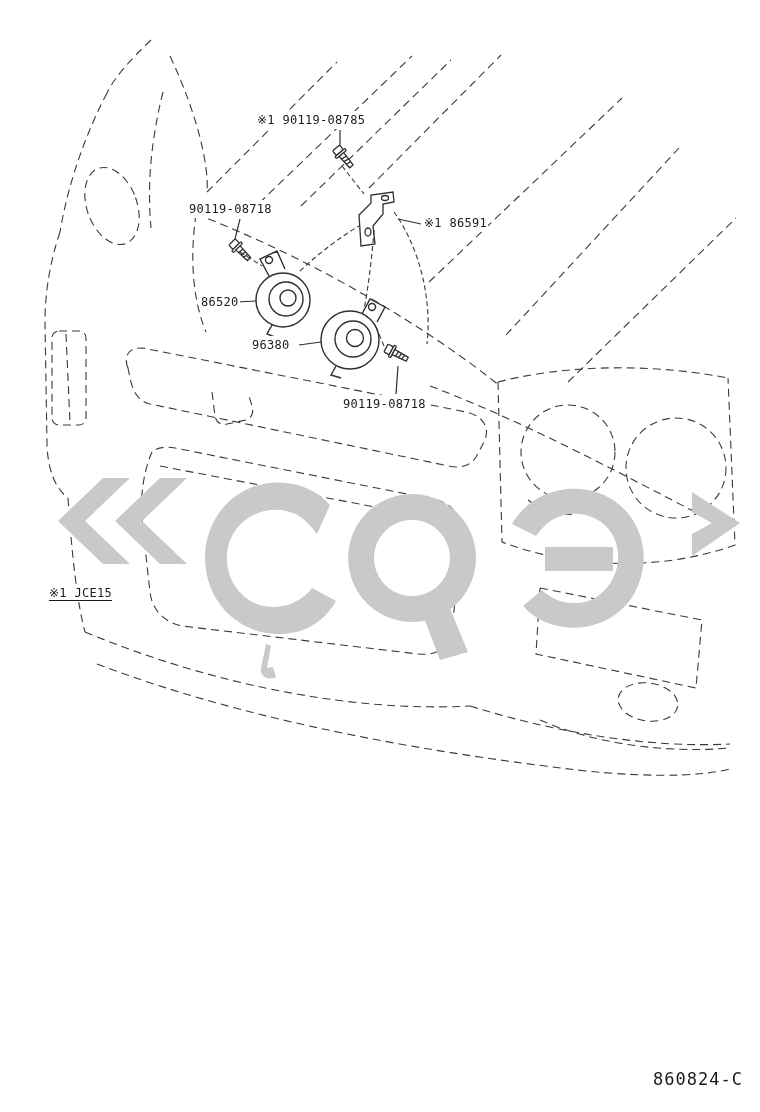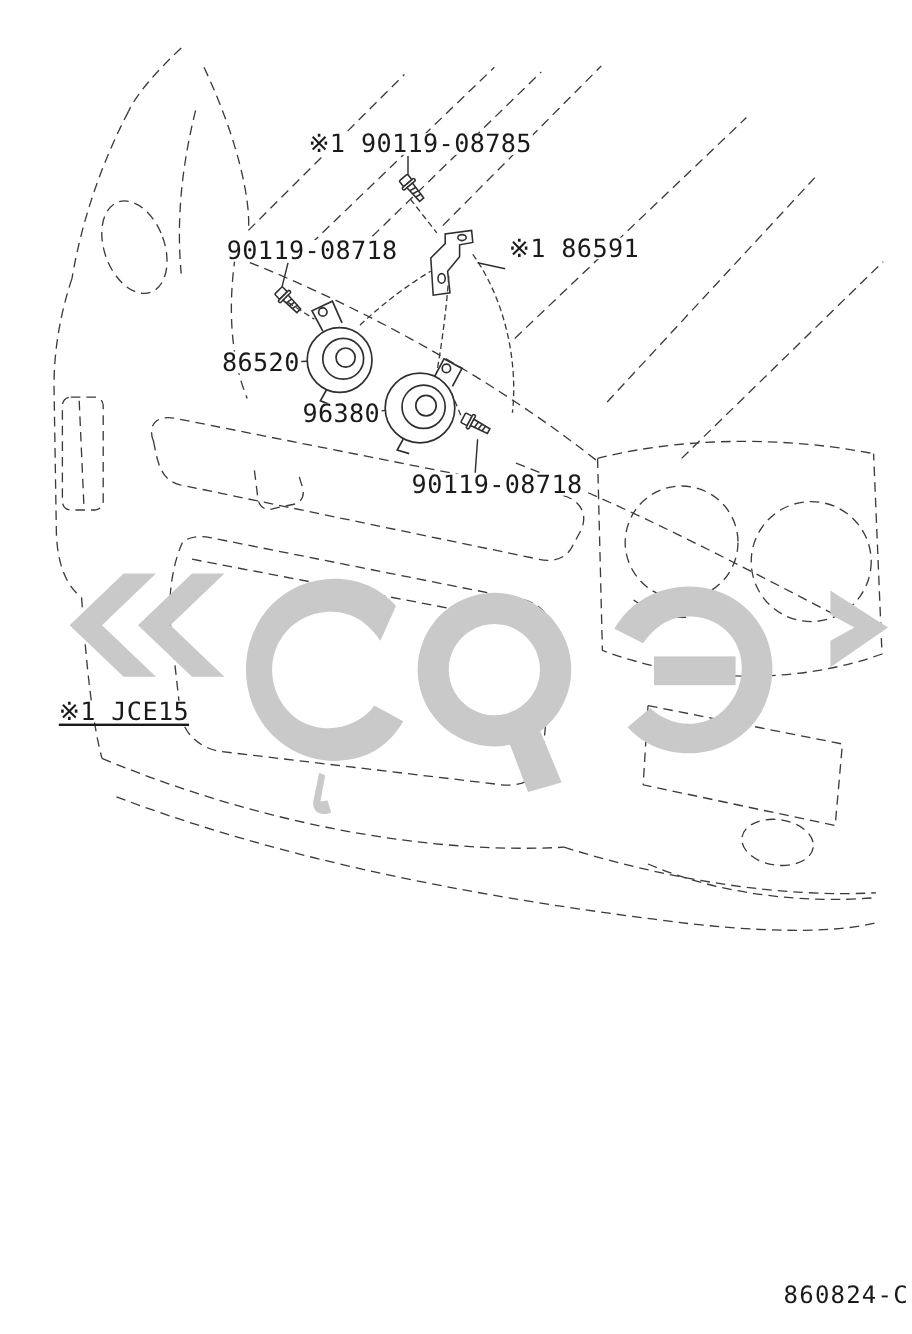--- a/index.html
+++ b/index.html
@@ -7,35 +7,35 @@
   body { font-family:"DejaVu Sans Mono","DejaVu Sans",monospace; }
   .stage {
     position:relative;
     width:760px; height:1112px;
     background:#ffffff;
     overflow:hidden;
   }
   .stage svg { position:absolute; left:0; top:0; }
   .lbl {
     position:absolute;
-    font-size:21px;
+    font-size:12px;
     line-height:18px;
     color:#1a1a1a;
     letter-spacing:0.3px;
     white-space:pre;
     background:#ffffff;
     padding:0 1px;
   }
   .lbl.note {
     text-decoration:underline;
     text-underline-offset:3px;
     margin-left:12px;
   }
   .lbl.code {
-    font-size:20px;
+    font-size:17px;
     letter-spacing:1px;
     background:transparent;
   }
 </style>
 </head>
 <body>
 
 <div class="stage">
 
   <svg width="760" height="1112" viewBox="0 0 760 1112">
@@ -154,23 +154,23 @@
       <path d="M 236,302 L 256,301"></path>
       <path d="M 299,345 L 321,342"></path>
       <path d="M 396,394 L 398,366"></path>
     </g>
   </svg>
 
   <div class="lbl" style="left:256px; top:111px;">※1 90119-08785</div>
 
   <div class="lbl" style="left:188px; top:200px;">90119-08718</div>
 
-  <div class="lbl" style="left:423px; top:198px;">※1 86591</div>
+  <div class="lbl" style="left:423px; top:214px;">※1 86591</div>
 
-  <div class="lbl" style="left:184px; top:293px;text-align:center;">86520</div>
+  <div class="lbl" style="left:200px; top:293px;text-align:center;">86520</div>
 
   <div class="lbl" style="left:251px; top:336px;">96380</div>
 
   <div class="lbl" style="left:342px; top:395px;">90119-08718</div>
 
   <div class="lbl note" style="left:36px; top:584px;">※1 JCE15</div>
 
   <div class="lbl code" style="left:652px; top:1070px;">860824-C</div>
 </div>
 

